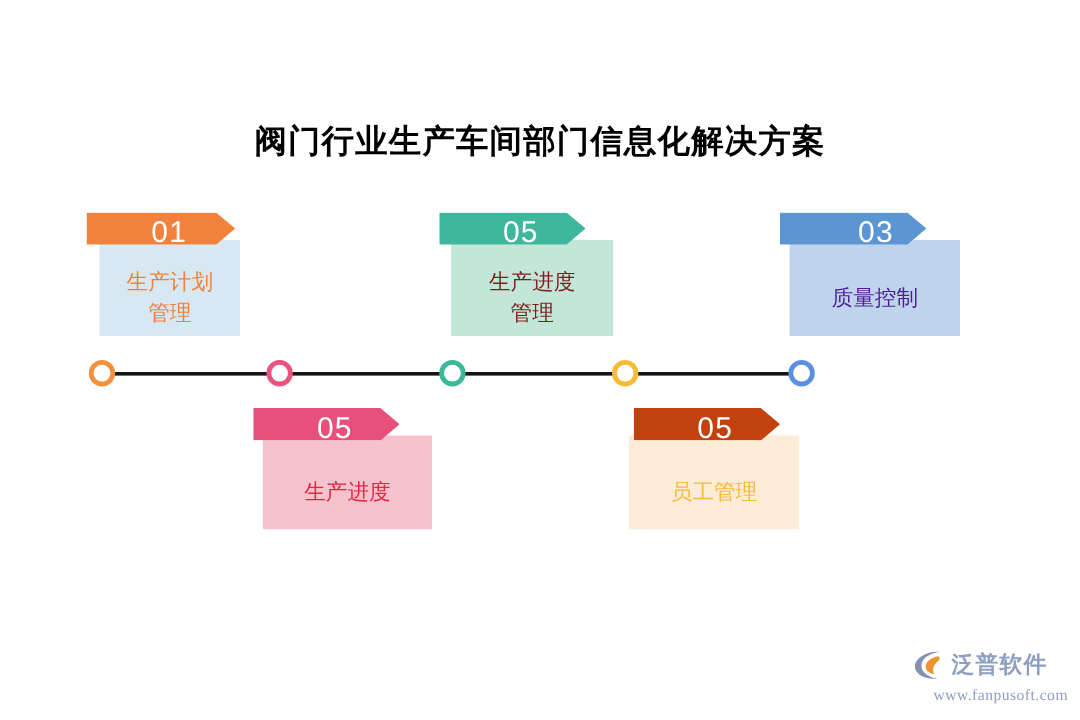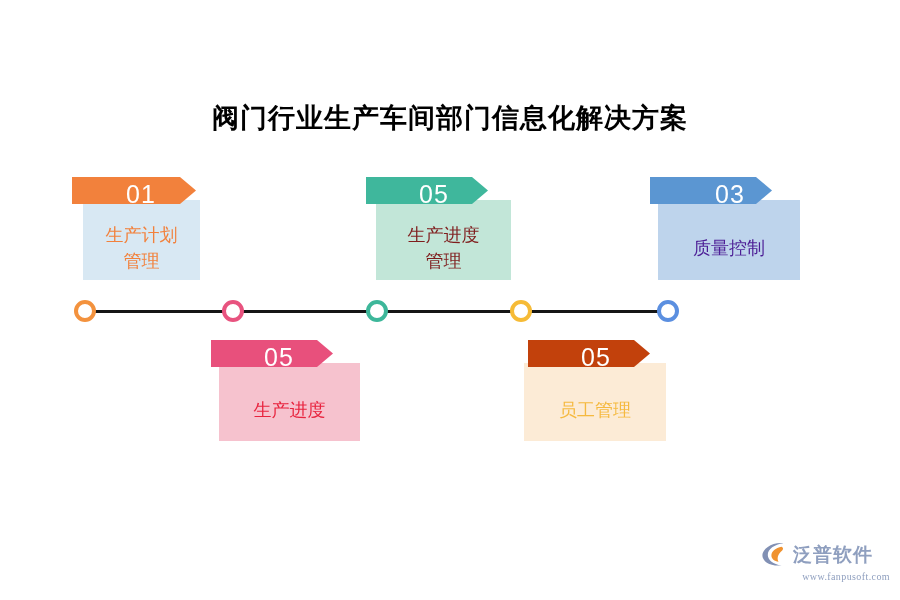--- a/index.html
+++ b/index.html
@@ -116,21 +116,21 @@
   .logo-word {
     font-size: 19px;
     font-weight: bold;
     color: #8f9fbf;
     letter-spacing: 1px;
     margin-left: 3px;
     line-height: 1;
   }
   .logo-url {
     font-family: "Liberation Serif", "DejaVu Serif", serif;
-    font-size: 10px;
+    font-size: 13px;
     color: #8f9fbf;
     letter-spacing: 0.4px;
     text-align: right;
     margin-top: 1px;
     width: 130px;
   }
 </style>
 </head>
 <body>
 

